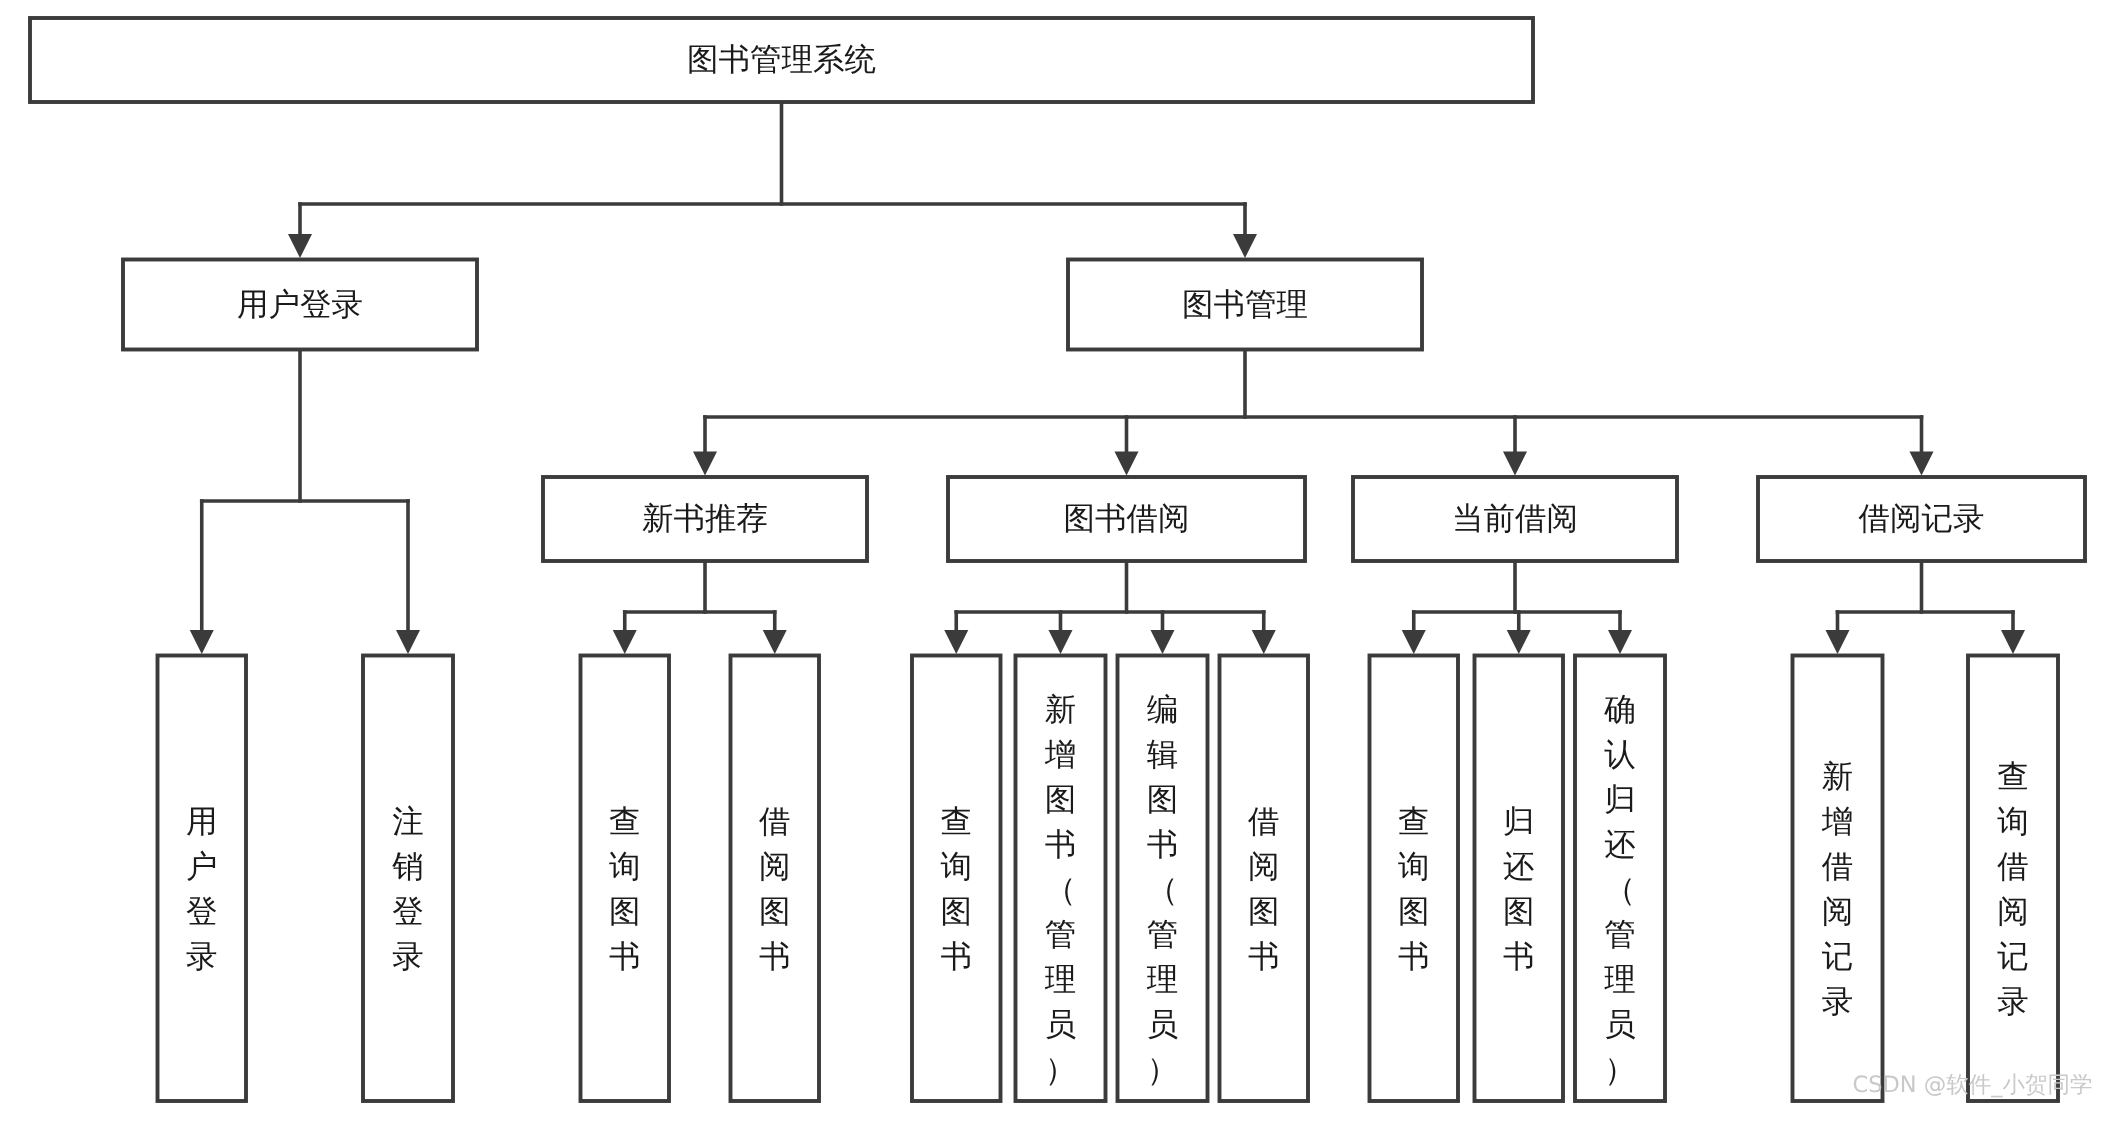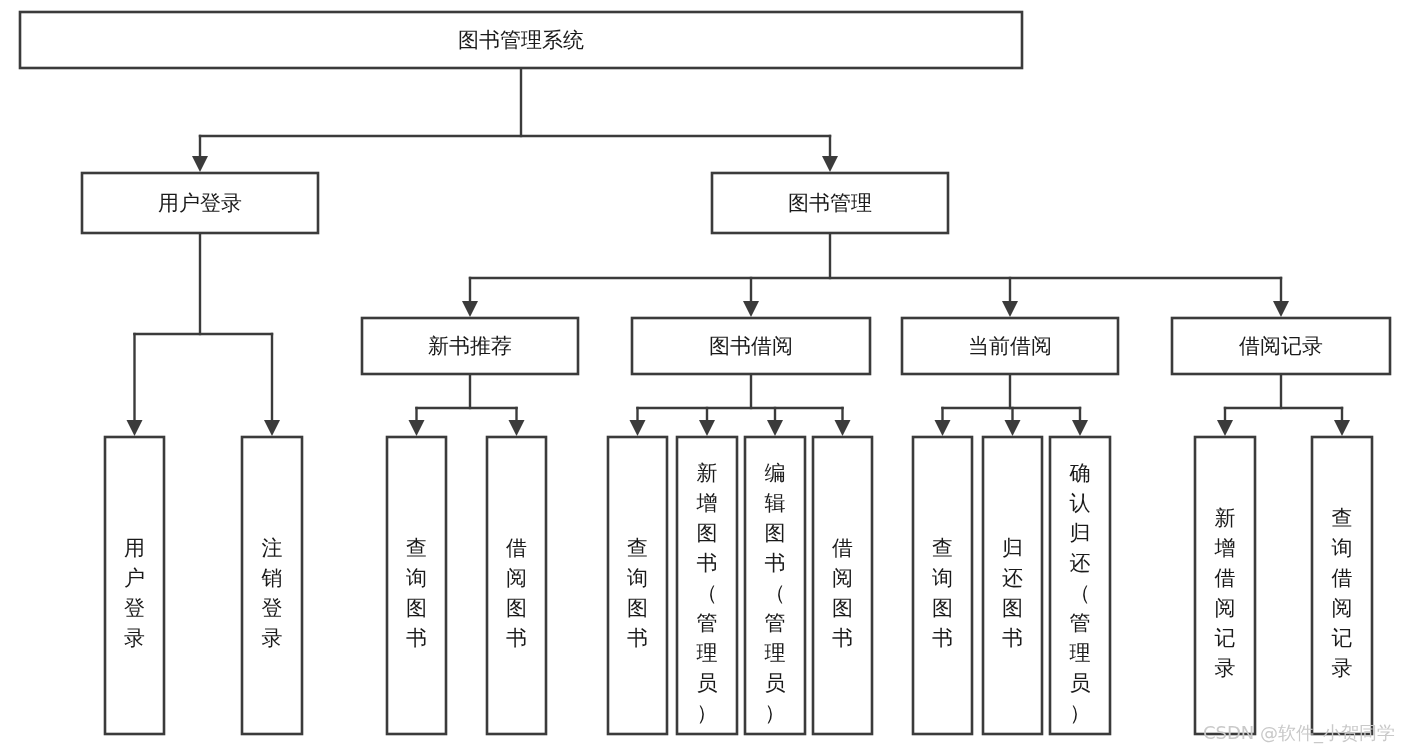--- a/index.html
+++ b/index.html
@@ -42,23 +42,23 @@
     fill: none;
     stroke-linecap: square;
   }
   .arrow-head {
     fill: #3b3b3b;
     stroke: none;
   }
   .watermark {
     position: absolute;
     right: 10px;
-    bottom: 2px;
+    bottom: 14px;
     font-family: "DejaVu Sans", "Liberation Sans", sans-serif;
-    font-size: 18px;
+    font-size: 15px;
     color: #c9c9c9;
     white-space: nowrap;
     user-select: none;
   }
 </style>
 </head>
 <body>
 
 <div id="diagram-root">
   <svg id="flowchart" viewBox="0 0 1405 747" xmlns="http://www.w3.org/2000/svg">

